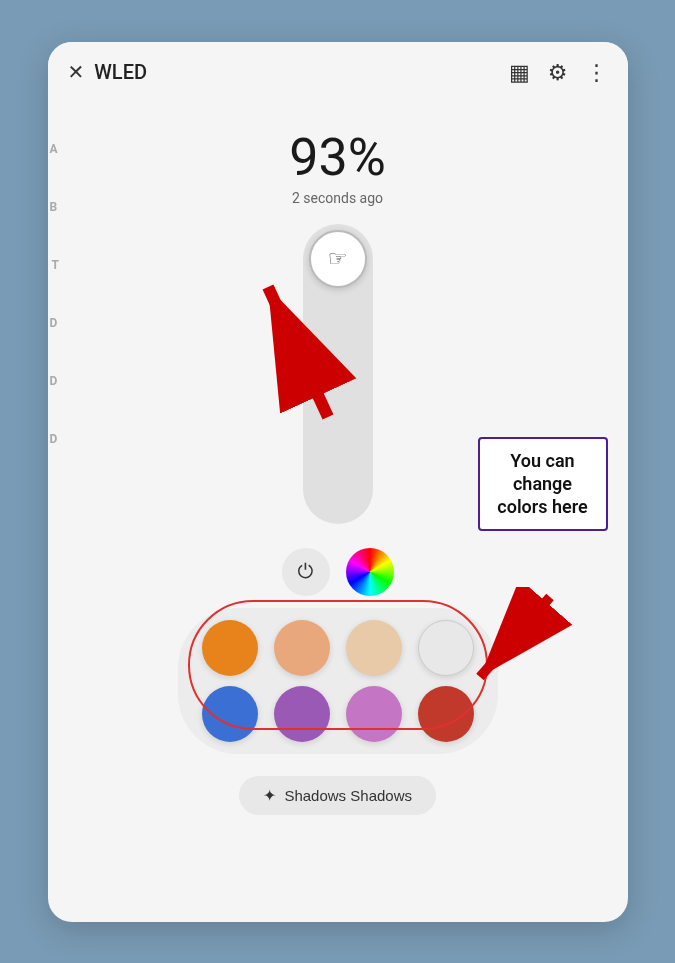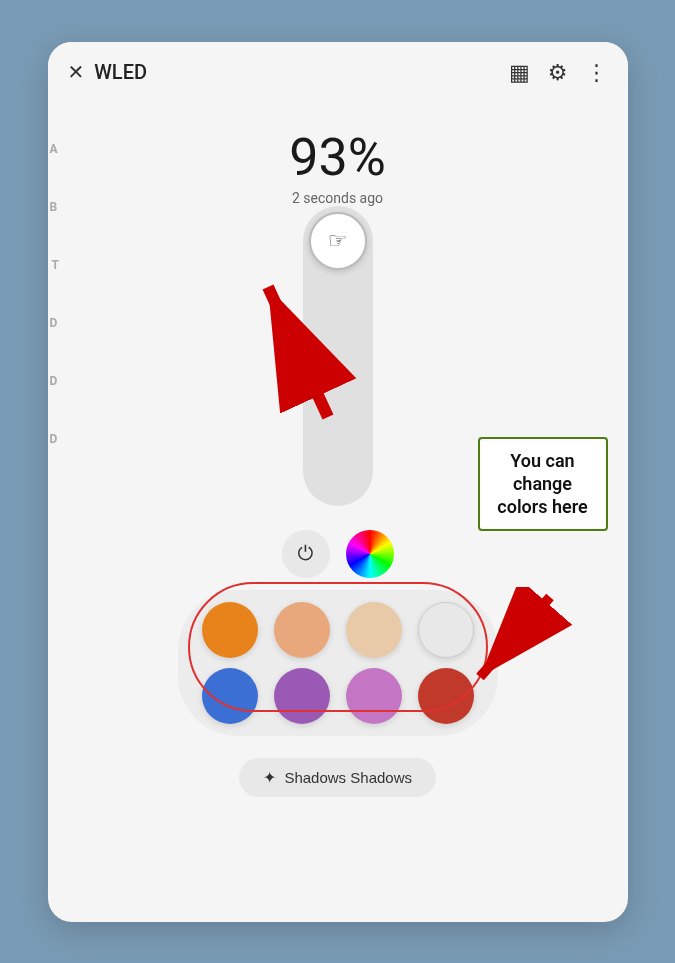--- a/index.html
+++ b/index.html
@@ -76,20 +76,21 @@
       font-size: 52px;
       font-weight: 400;
       color: #1a1a1a;
       margin-top: 10px;
     }
 
     .timestamp {
       font-size: 14px;
       color: #666;
       margin-top: 2px;
+      margin-bottom: 18px;
     }
 
     
     .slider-container {
       position: relative;
       width: 70px;
       height: 300px;
       background: #e0e0e0;
       border-radius: 40px;
       display: flex;
@@ -212,21 +213,21 @@
     .sparkle-icon {
       font-size: 16px;
     }
 
     
     .annotation-box {
       position: absolute;
       top: 340px;
       right: 20px;
       background: #fff;
-      border: 2px solid #4d7c0f;
+      border: 2px solid #4c1d95;
       border-radius: 4px;
       padding: 10px 14px;
       font-size: 18px;
       font-weight: 600;
       color: #111;
       line-height: 1.3;
       text-align: center;
       width: 130px;
       z-index: 20;
     }

